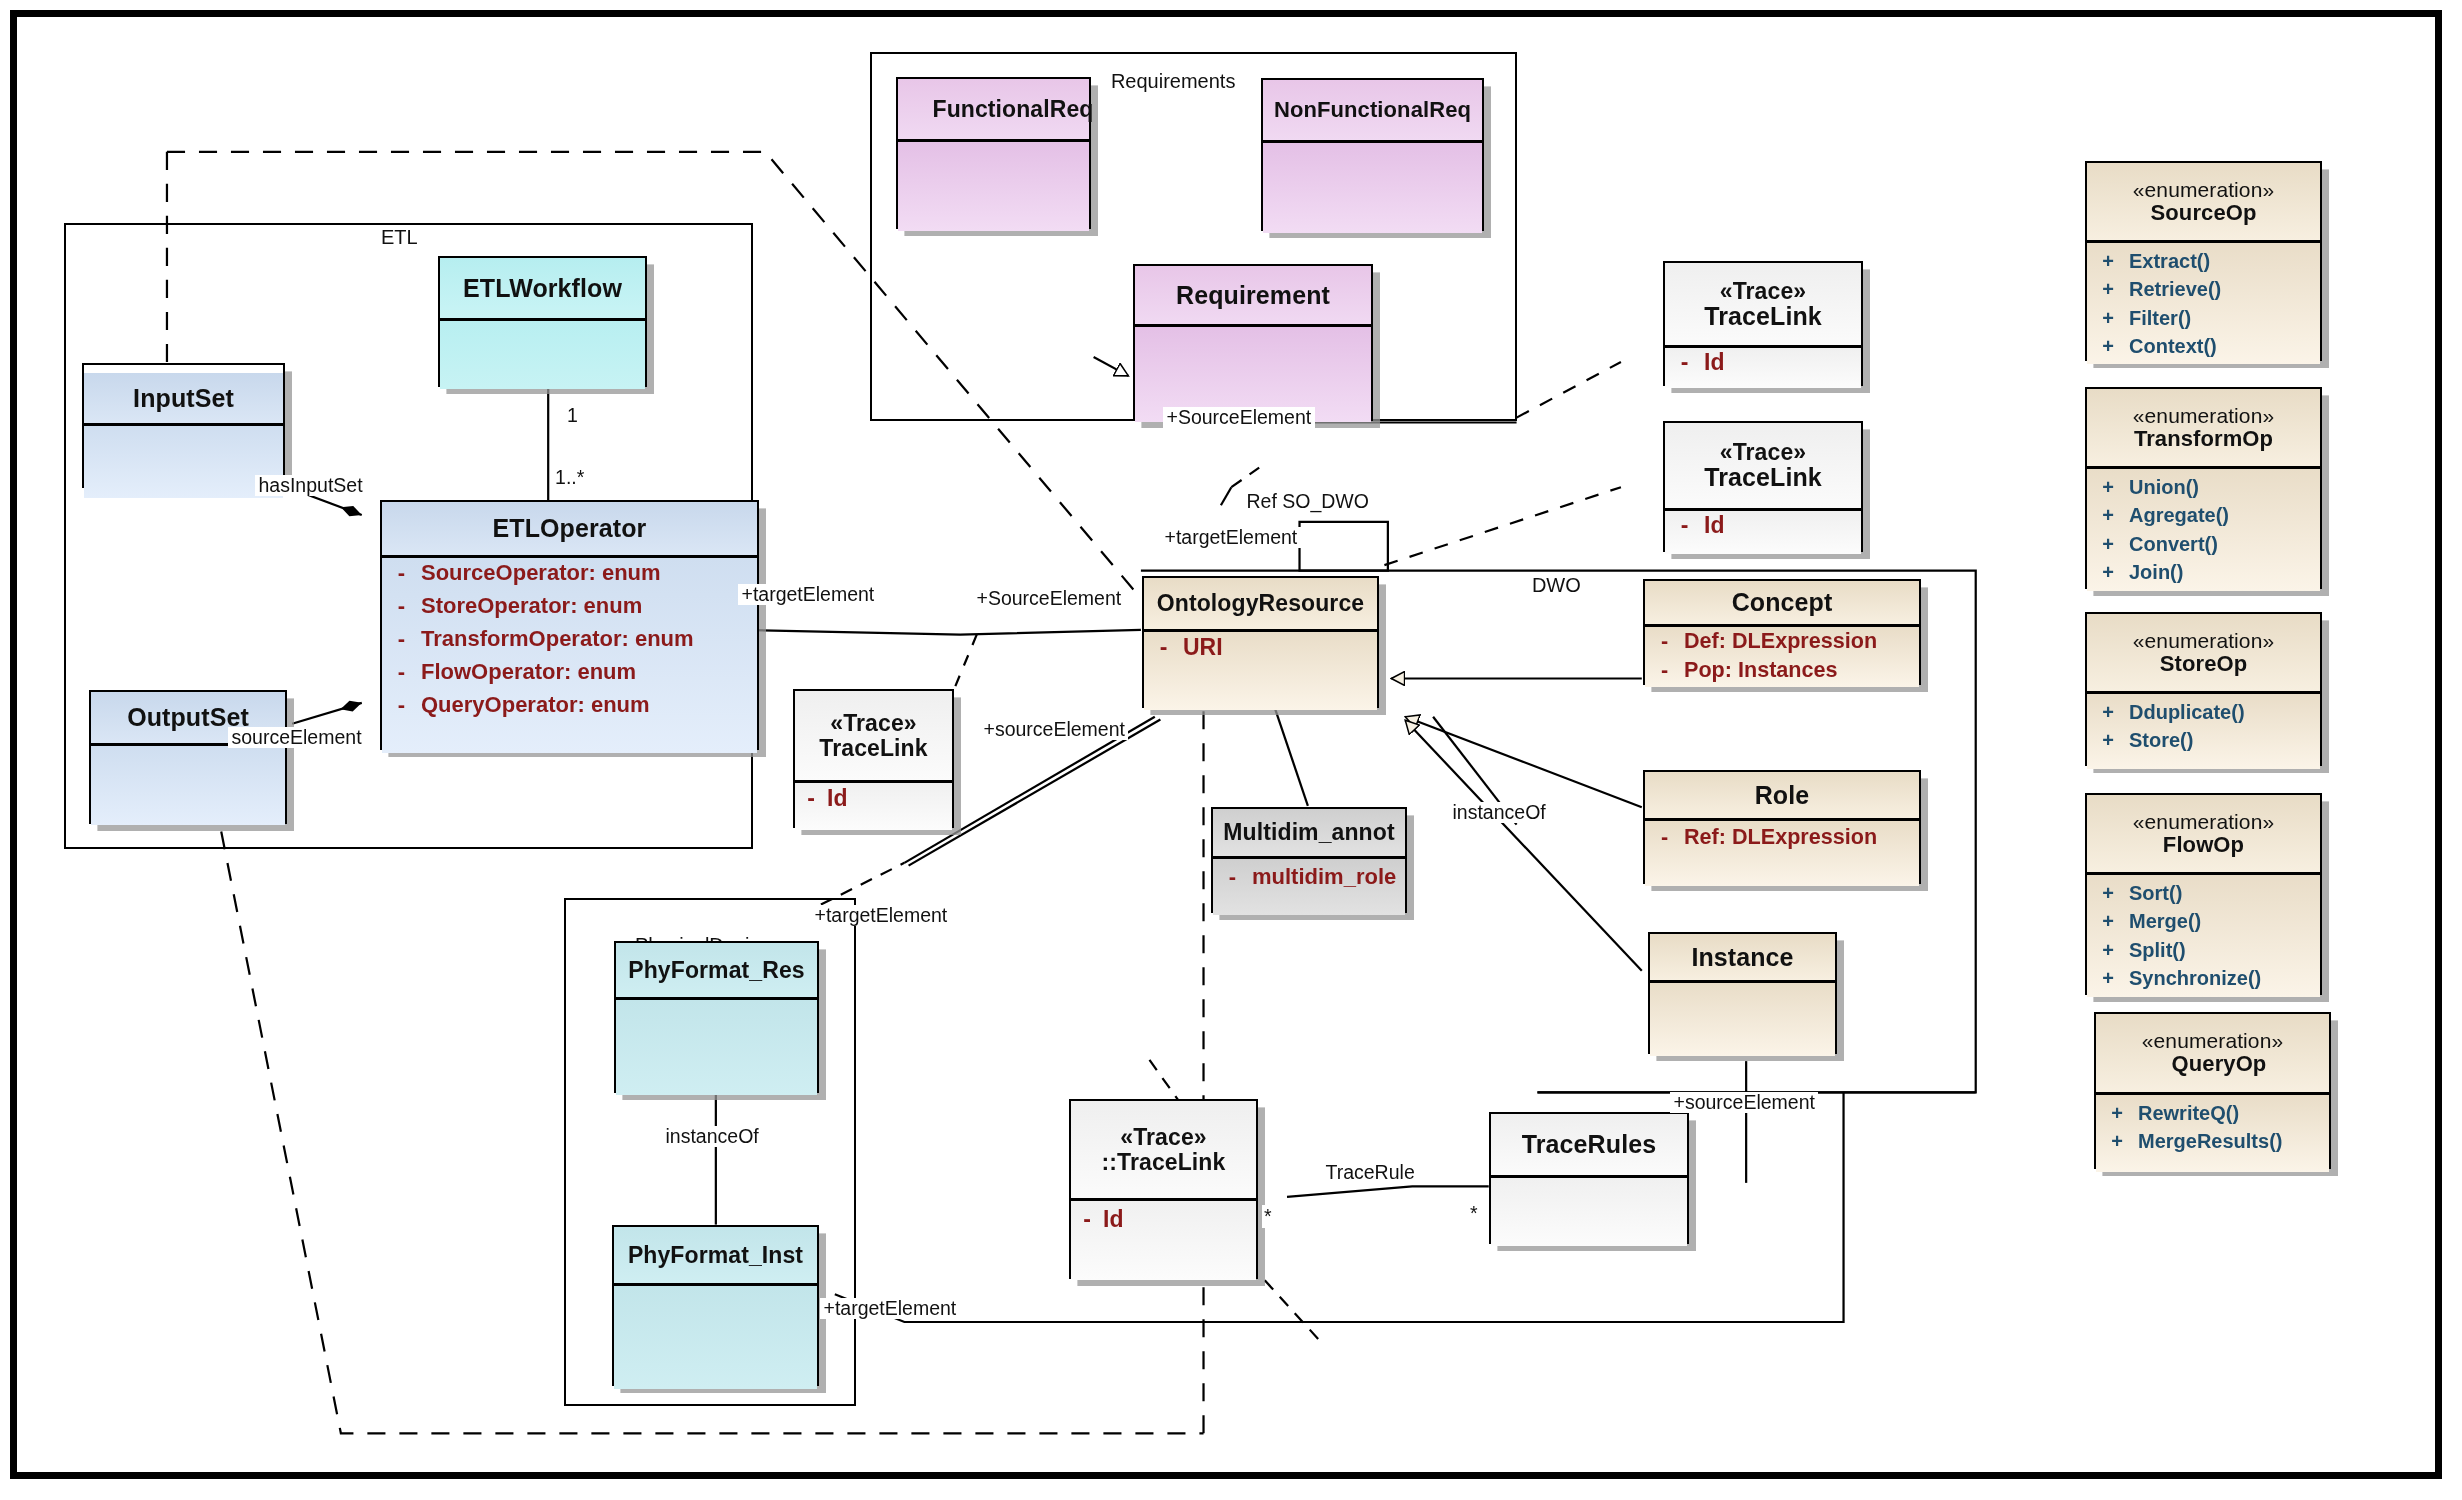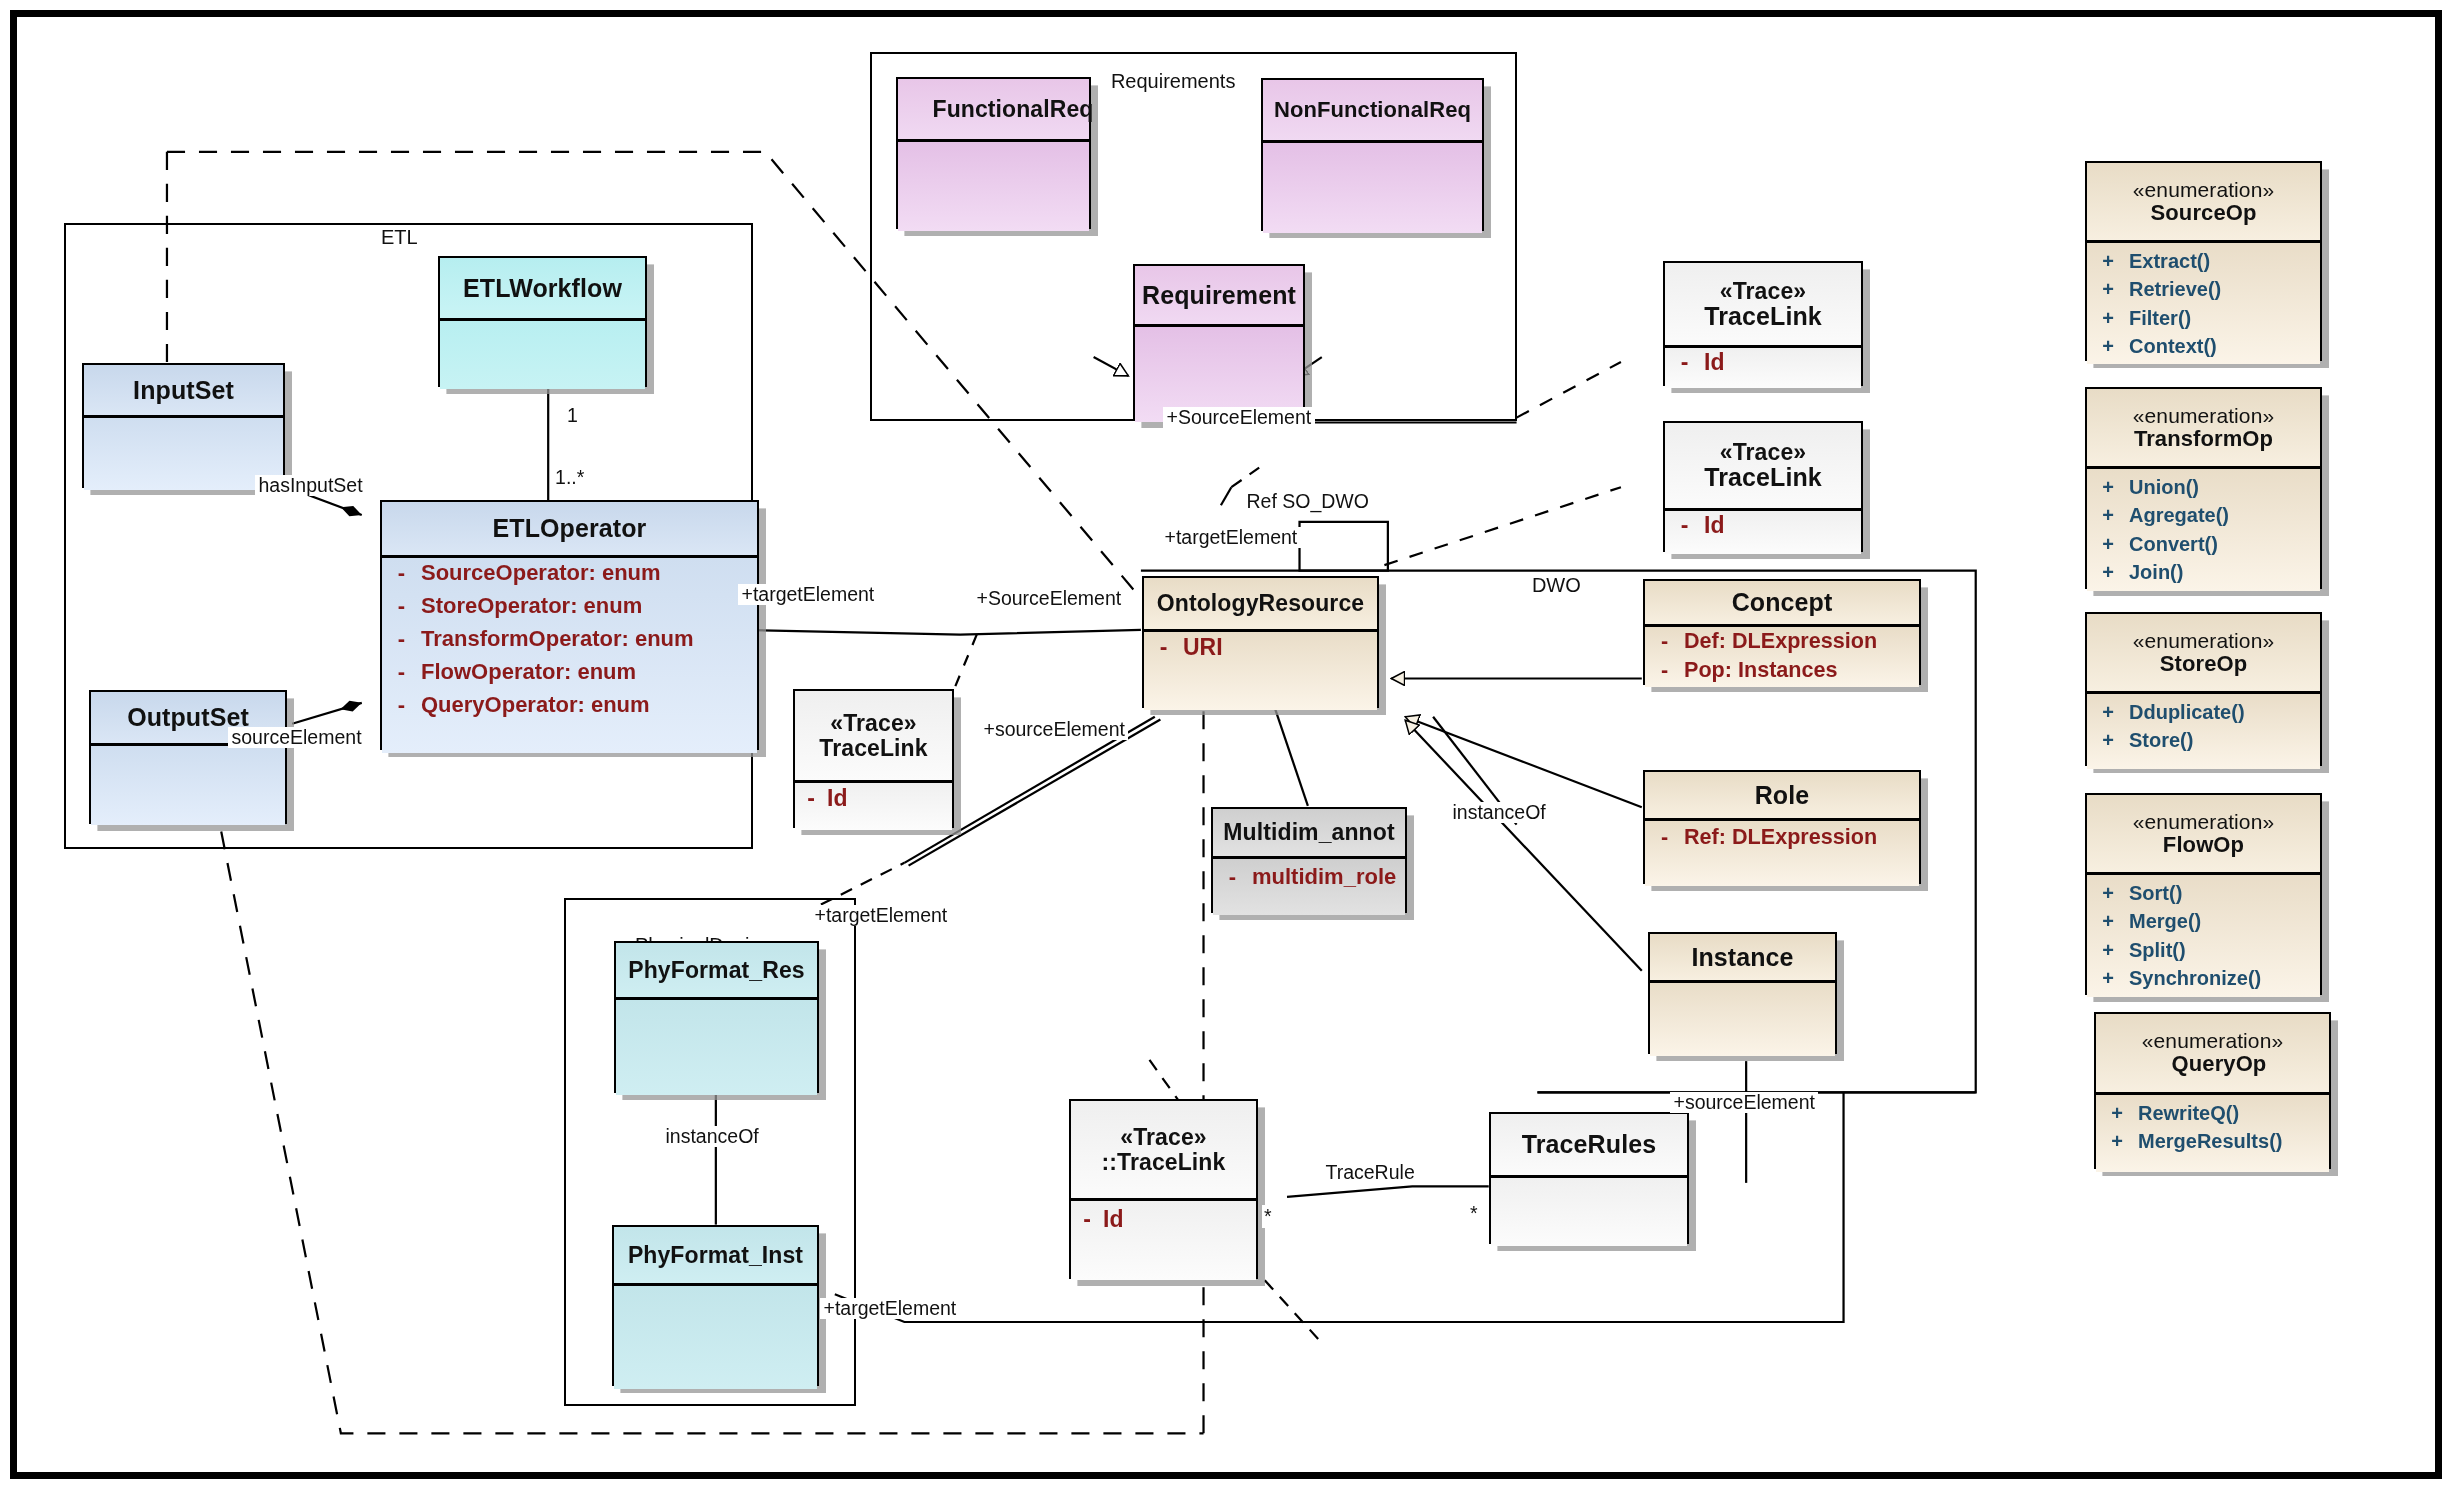--- a/index.html
+++ b/index.html
@@ -164,21 +164,21 @@
 
   <div class="cls f-cyan" style="left:438px;top:256px;width:209px;height:131px;">
     <div class="hdr" style="height:60px;">
       <span class="cname">ETLWorkflow</span>
     </div>
     <div class="sep"></div>
     <div class="body" style="height:68px;"></div>
   </div>
 
   <div class="cls f-blue" style="left:82px;top:363px;width:203px;height:125px;">
-    <div class="hdr" style="height:50px;">
+    <div class="hdr" style="height:50px;margin-top:8px;">
       <span class="cname">InputSet</span>
     </div>
     <div class="sep"></div>
     <div class="body" style="height:72px;"></div>
   </div>
 
   <div class="cls f-blue" style="left:89px;top:690px;width:198px;height:134px;">
     <div class="hdr" style="height:51px;">
       <span class="cname">OutputSet</span>
     </div>
@@ -224,21 +224,21 @@
   </div>
 
   <div class="cls f-pink" style="left:1261px;top:78px;width:223px;height:153px;">
     <div class="hdr" style="height:60px;">
       <span class="cname" style="font-size:22px;">NonFunctionalReq</span>
     </div>
     <div class="sep"></div>
     <div class="body" style="height:90px;"></div>
   </div>
 
-  <div class="cls f-pink" style="left:1133px;top:264px;width:172px;height:157px;">
+  <div class="cls f-pink" style="left:1133px;top:264px;width:240px;height:157px;">
     <div class="hdr" style="height:58px;">
       <span class="cname">Requirement</span>
     </div>
     <div class="sep"></div>
     <div class="body" style="height:95px;"></div>
   </div>
 
   <div class="cls f-tan" style="left:1142px;top:576px;width:237px;height:132px;">
     <div class="hdr" style="height:51px;">
       <span class="cname" style="font-size:23px;">OntologyResource</span>

